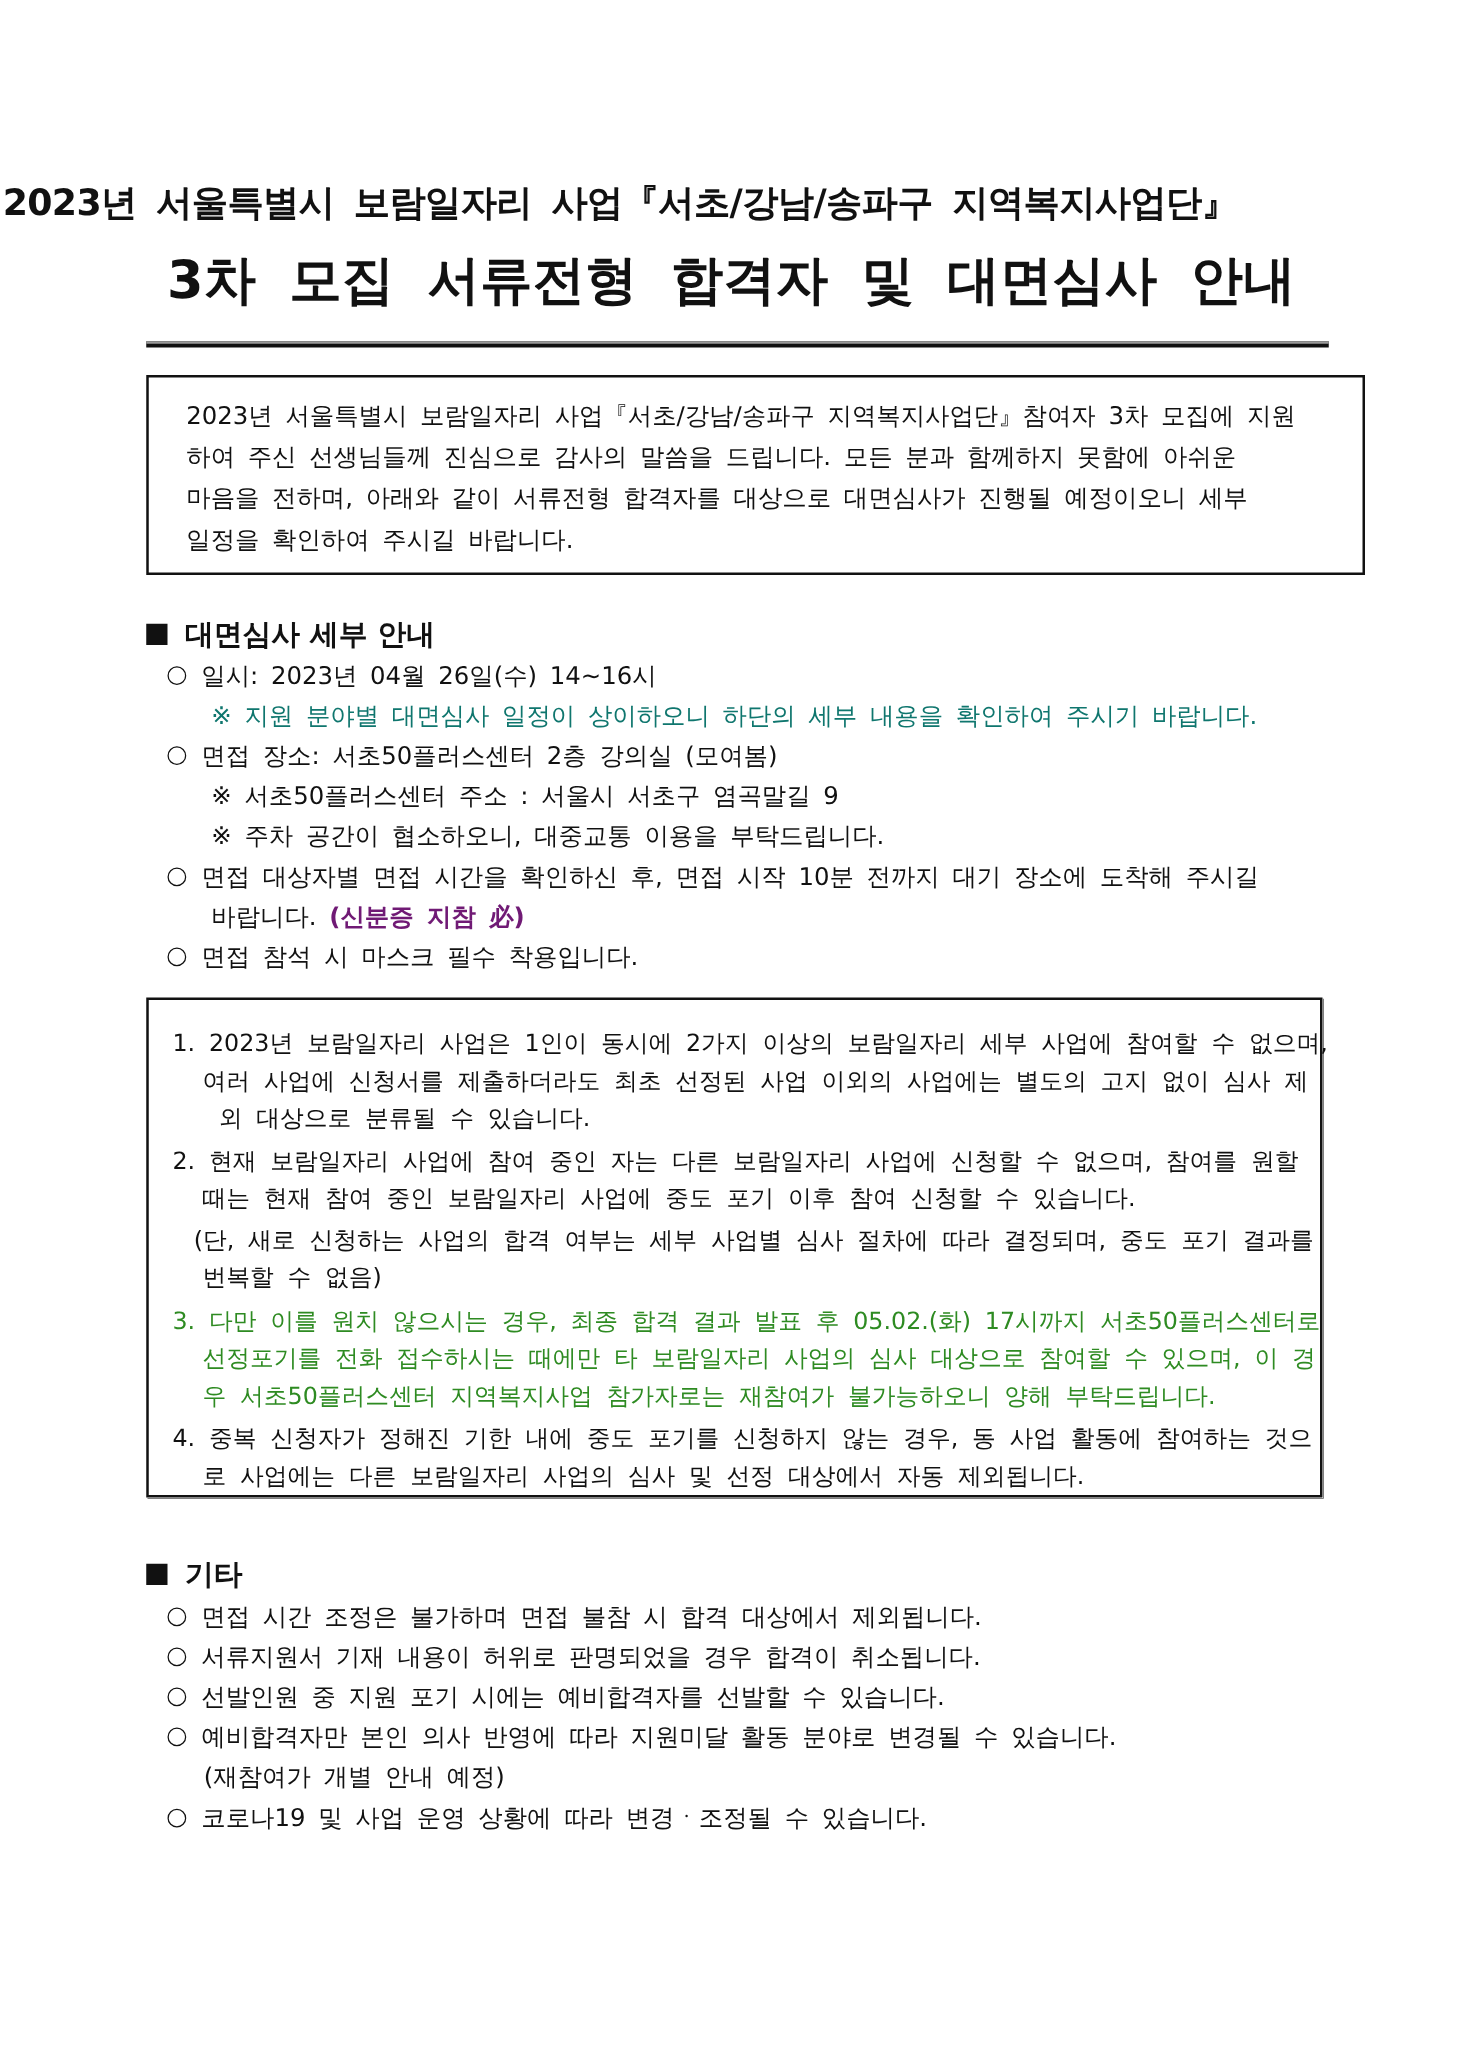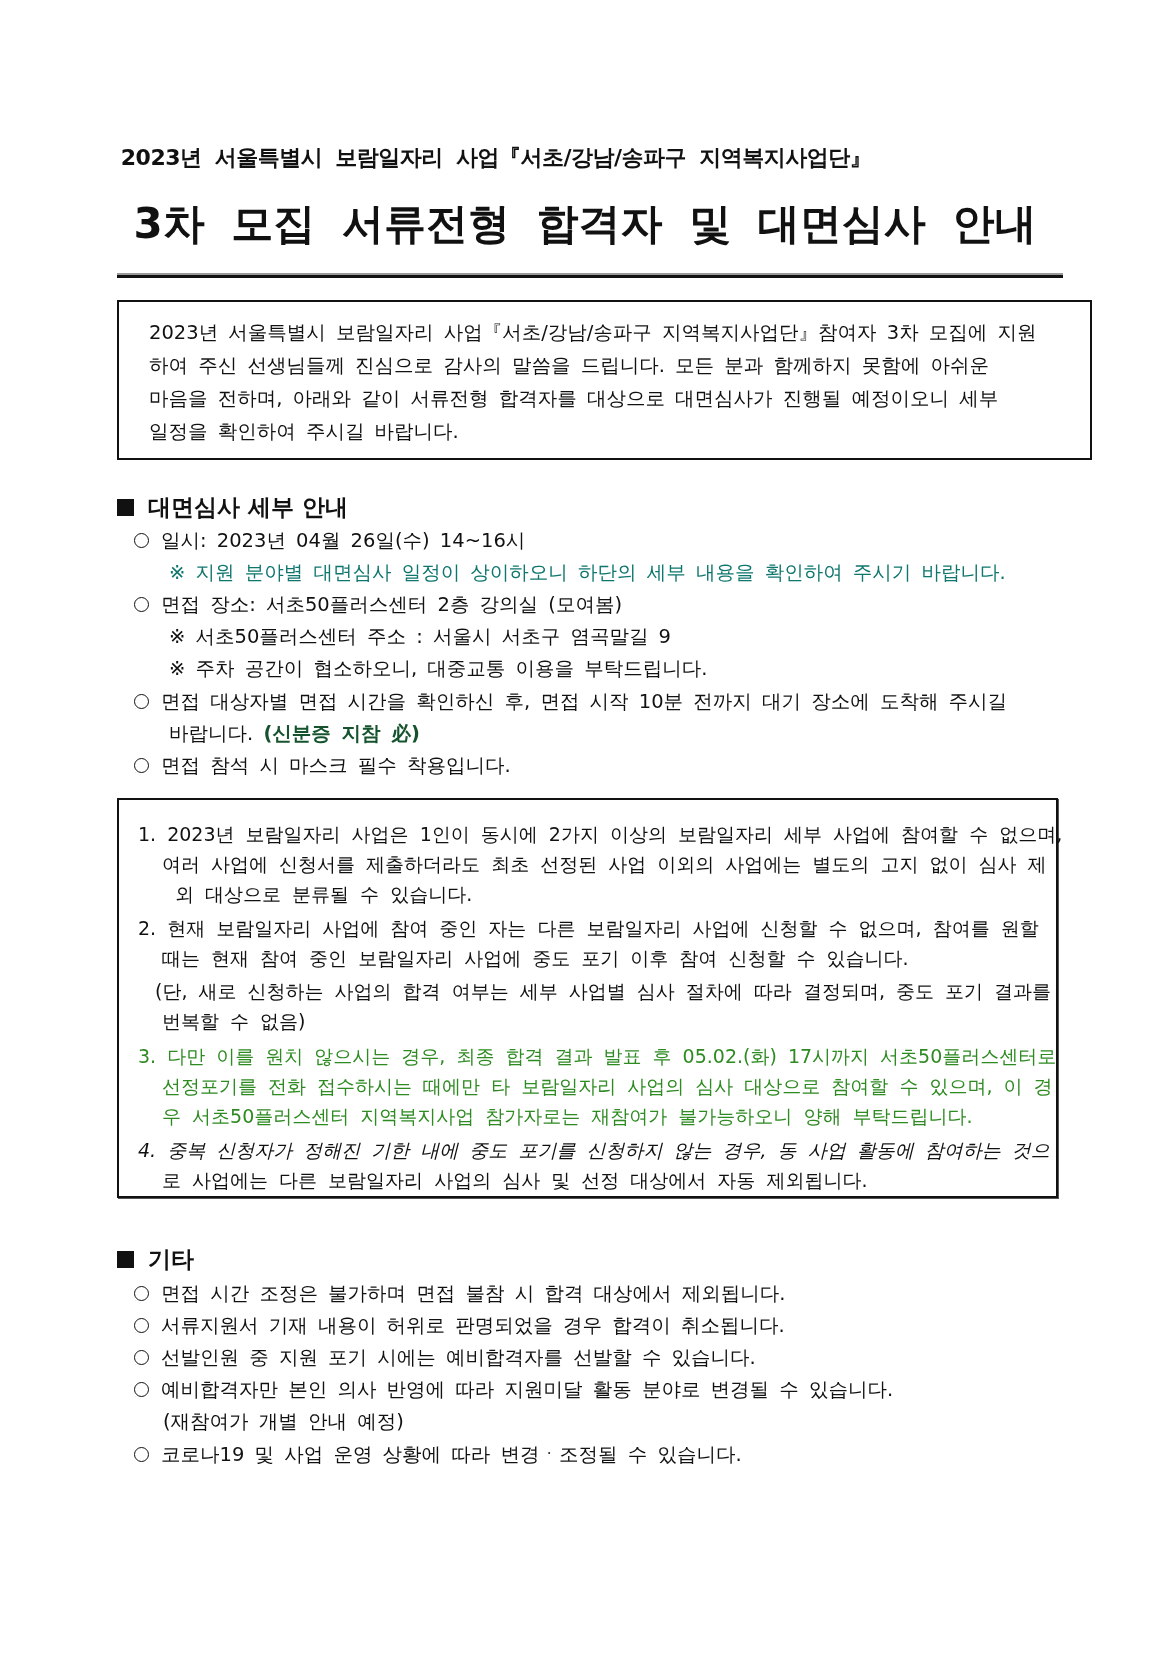--- a/index.html
+++ b/index.html
@@ -4,21 +4,21 @@
   <style>
     html, body { margin: 0; padding: 0; background: #ffffff; }
     body {
       width: 1170px; height: 1655px; position: relative; overflow: hidden;
       font-family: "DejaVu Sans", "Liberation Sans", sans-serif;
       color: #111111;
     }
     .page { position: absolute; left: 0; top: 0; width: 1170px; height: 1655px; }
     .title1 {
       position: absolute; left: 0; width: 992px; top: 143px;
-      text-align: center; font-size: 22px; font-weight: bold; letter-spacing: -0.5px;
+      text-align: center; font-size: 29px; font-weight: bold; letter-spacing: -0.5px;
       word-spacing: 6px;
     }
     .title2 {
       position: absolute; left: 0; width: 1170px; top: 196px;
       text-align: center; font-size: 42px; font-weight: bold; letter-spacing: 0px;
       word-spacing: 12px;
     }
     .title-rule {
       position: absolute; left: 117px; width: 946px; top: 273px; height: 3px;
       background: #111; border-top: 2px solid #9a9a9a;
@@ -38,21 +38,21 @@
     }
     .sq { display: inline-block; width: 17px; height: 17px; background: #111; margin-right: 14px; }
     .line {
       position: absolute; font-size: 19.5px; white-space: nowrap; word-spacing: 4px;
     }
     .circ {
       display: inline-block; width: 15px; height: 15px; border: 1.5px solid #111;
       border-radius: 50%; margin-right: 12px; vertical-align: -1px; box-sizing: border-box;
     }
     .red { color: #0f766e; }
-    .red-bold { color: #14532d; font-weight: bold; }
+    .red-bold { color: #701a75; font-weight: bold; }
     .green { color: #2e8b22; }
     .notice-box {
       position: absolute; left: 117px; top: 798px; width: 941px; height: 400px;
       border: 2px solid #111; box-sizing: border-box;
       box-shadow: 1px 1px 0 #555;
     }
     .n-line {
       position: absolute; font-size: 19px; white-space: nowrap; word-spacing: 5px;
     }
   </style>
@@ -107,21 +107,21 @@
 
     <div class="n-line" style="left:19px; top:116px;">2. 현재 보람일자리 사업에 참여 중인 자는 다른 보람일자리 사업에 신청할 수 없으며, 참여를 원할</div>
     <div class="n-line" style="left:43px; top:146px;">때는 현재 참여 중인 보람일자리 사업에 중도 포기 이후 참여 신청할 수 있습니다.</div>
     <div class="n-line" style="left:36px; top:179px;">(단, 새로 신청하는 사업의 합격 여부는 세부 사업별 심사 절차에 따라 결정되며, 중도 포기 결과를</div>
     <div class="n-line" style="left:43px; top:209px;">번복할 수 없음)</div>
 
     <div class="n-line green" style="left:19px; top:244px;">3. 다만 이를 원치 않으시는 경우, 최종 합격 결과 발표 후 05.02.(화) 17시까지 서초50플러스센터로</div>
     <div class="n-line green" style="left:43px; top:274px;">선정포기를 전화 접수하시는 때에만 타 보람일자리 사업의 심사 대상으로 참여할 수 있으며, 이 경</div>
     <div class="n-line green" style="left:43px; top:304px;">우 서초50플러스센터 지역복지사업 참가자로는 재참여가 불가능하오니 양해 부탁드립니다.</div>
 
-    <div class="n-line" style="left:19px; top:338px;font-style:italic;">4. 중복 신청자가 정해진 기한 내에 중도 포기를 신청하지 않는 경우, 동 사업 활동에 참여하는 것으</div>
+    <div class="n-line" style="left:19px; top:338px;">4. 중복 신청자가 정해진 기한 내에 중도 포기를 신청하지 않는 경우, 동 사업 활동에 참여하는 것으</div>
     <div class="n-line" style="left:43px; top:368px;">로 사업에는 다른 보람일자리 사업의 심사 및 선정 대상에서 자동 제외됩니다.</div>
   </div>
 
   <div class="section-head" style="top:1244px;">
     <span class="sq"></span>
     <span>기타</span>
   </div>
 
   <div class="line" style="left:134px; top:1280px;">
     <span class="circ"></span><span>면접 시간 조정은 불가하며 면접 불참 시 합격 대상에서 제외됩니다.</span>

